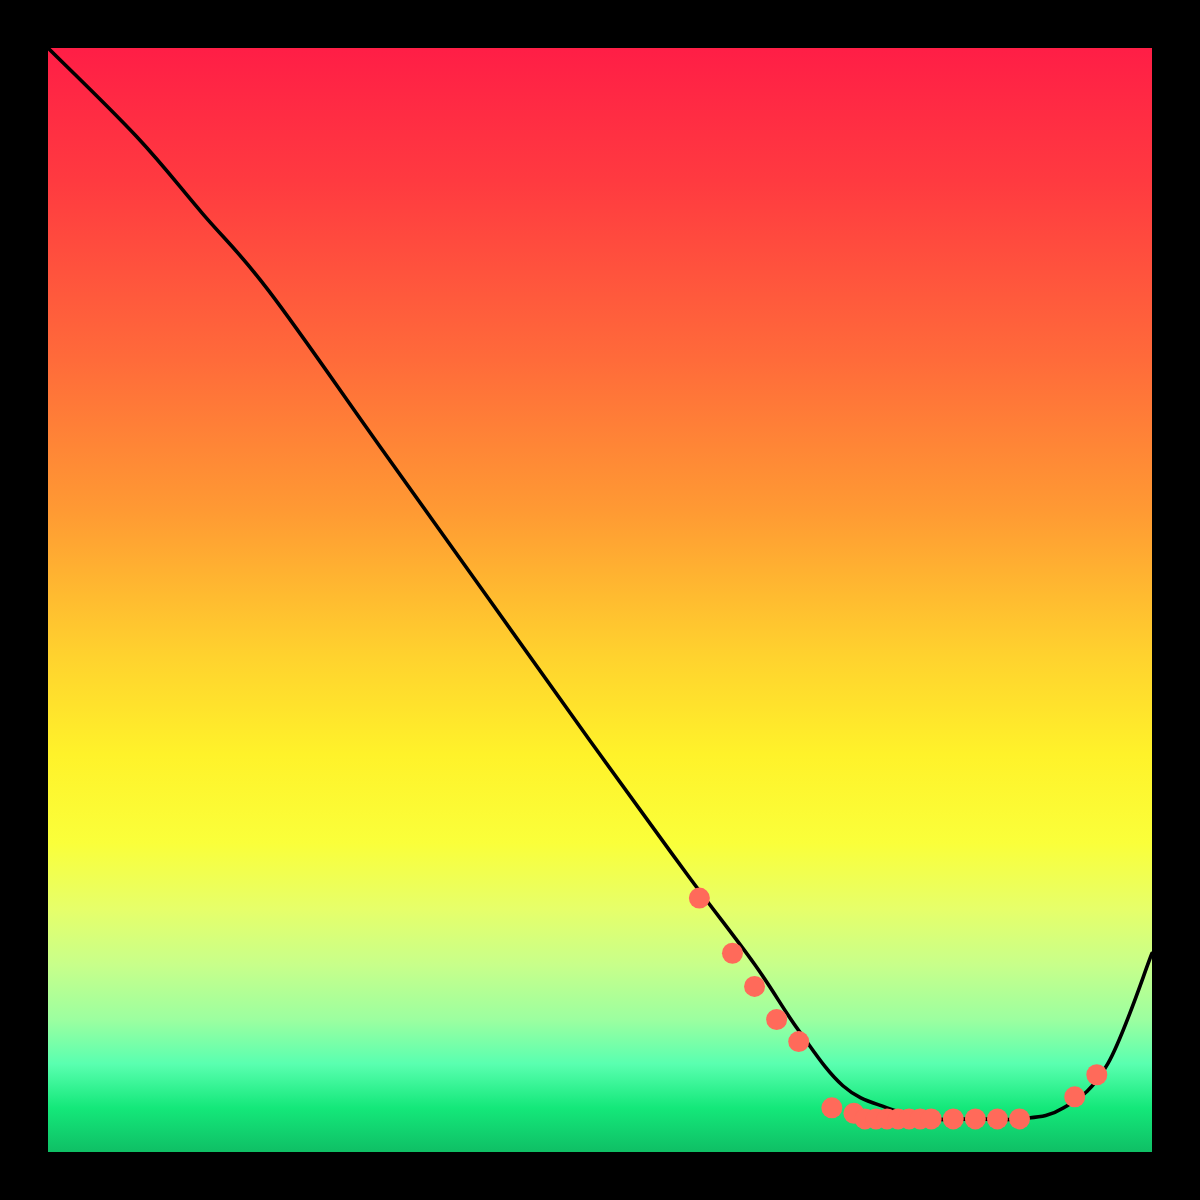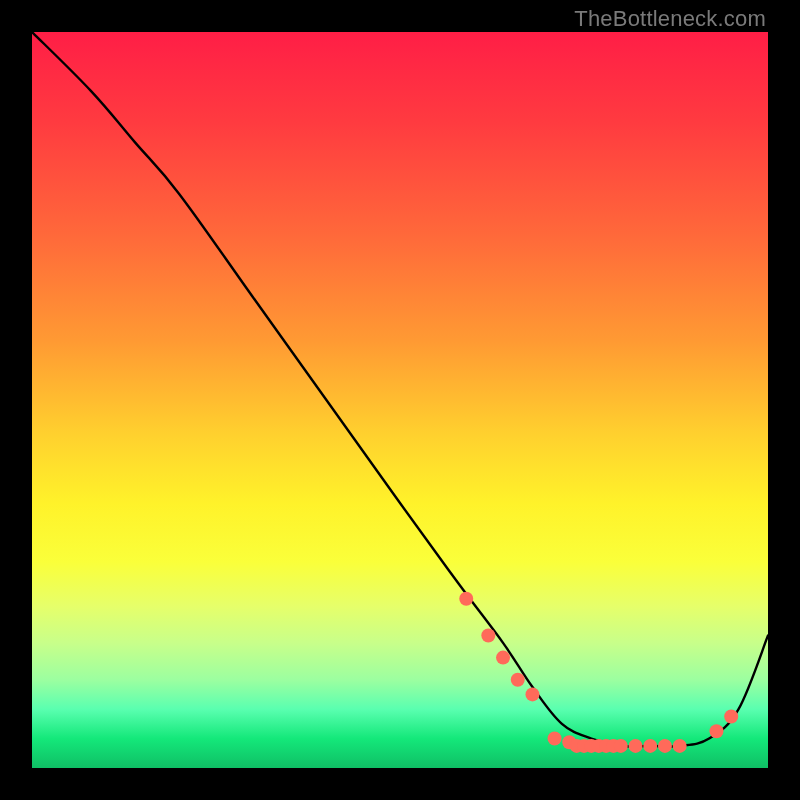--- a/index.html
+++ b/index.html
@@ -55,21 +55,20 @@
     left: 0;
     top: 0;
     width: 736px;
     height: 736px;
   }
 </style>
 </head>
 <body>
 
 <div class="frame">
-  <div class="watermark">TheBottleneck.com</div>
   <div class="plot">
     <svg class="curve" viewBox="0 0 736 736" preserveAspectRatio="none">
       <path id="curve-path" fill="none" stroke="#000000" stroke-width="2.4" stroke-linecap="round" stroke-linejoin="round" d="M 0 0 C 10.5984 10.598399999999998, 40.332800000000006 39.007999999999996, 58.88 58.879999999999995 C 77.4272 78.752, 87.14240000000001 91.85279999999999, 103.04 110.39999999999998 C 118.9376 128.94719999999998, 126.00320000000002 134.09919999999997, 147.20000000000002 161.91999999999996 C 168.3968 189.74079999999995, 194.30399999999997 227.86559999999997, 220.79999999999998 264.96 C 247.296 302.0544, 267.90400000000005 330.9056, 294.40000000000003 368 C 320.896 405.0944, 344.1536 437.92, 368 471.04 C 391.8464 504.16, 408.3328 526.8288, 426.88 552 C 445.42719999999997 577.1712, 457.79200000000003 592.3328, 471.04 610.88 C 484.288 629.4272, 489.88160000000005 640.4671999999999, 500.48 655.04 C 511.0784 669.6128, 519.3216 682.5664, 529.92 691.84 C 540.5183999999999 701.1136, 548.7616 702.5856, 559.36 706.56 C 569.9584 710.5343999999999, 578.2016000000001 712.5952, 588.8000000000001 713.92 C 599.3984 715.2447999999999, 607.6416 713.92, 618.24 713.92 C 628.8384 713.92, 637.0816 715.2447999999999, 647.68 713.92 C 658.2783999999999 712.5952, 666.5216 713.184, 677.12 706.56 C 687.7184 699.9359999999999, 695.9616 695.6672, 706.56 677.12 C 717.1583999999999 658.5728, 730.7008 616.768, 736 603.52"></path>
       <g id="marker-group">
           <circle cx="434.23999999999995" cy="566.72" r="7" fill="#ff6a5a"></circle>
           <circle cx="456.32" cy="603.52" r="7" fill="#ff6a5a"></circle>
           <circle cx="471.04" cy="625.6" r="7" fill="#ff6a5a"></circle>
           <circle cx="485.76000000000005" cy="647.6800000000001" r="7" fill="#ff6a5a"></circle>
           <circle cx="500.48" cy="662.4" r="7" fill="#ff6a5a"></circle>
           <circle cx="522.56" cy="706.56" r="7" fill="#ff6a5a"></circle>

